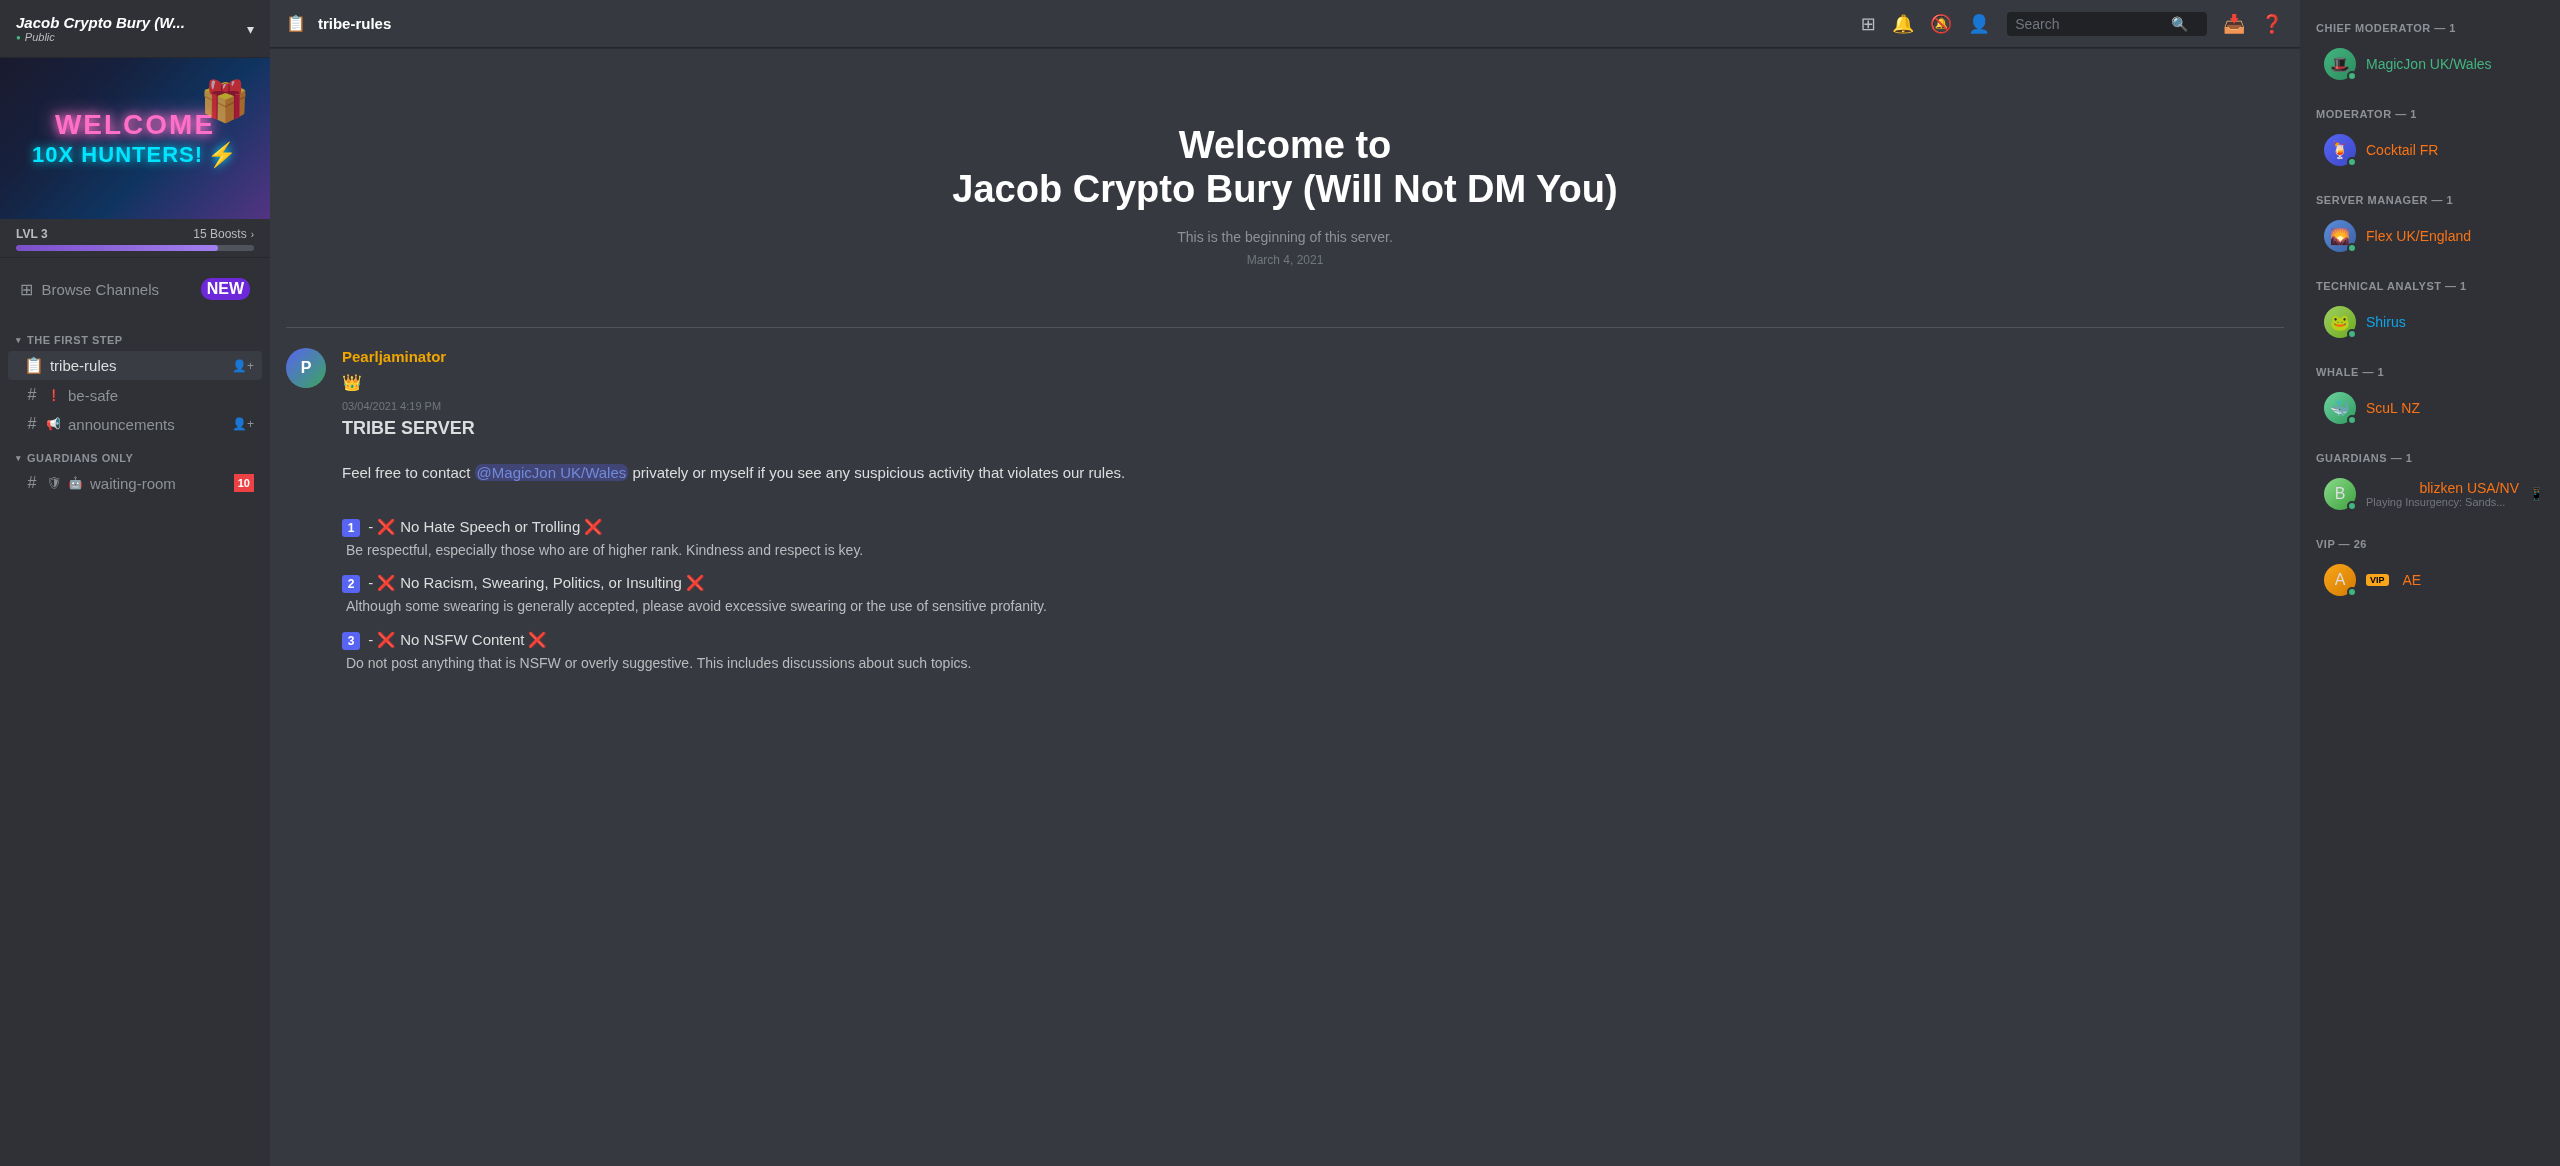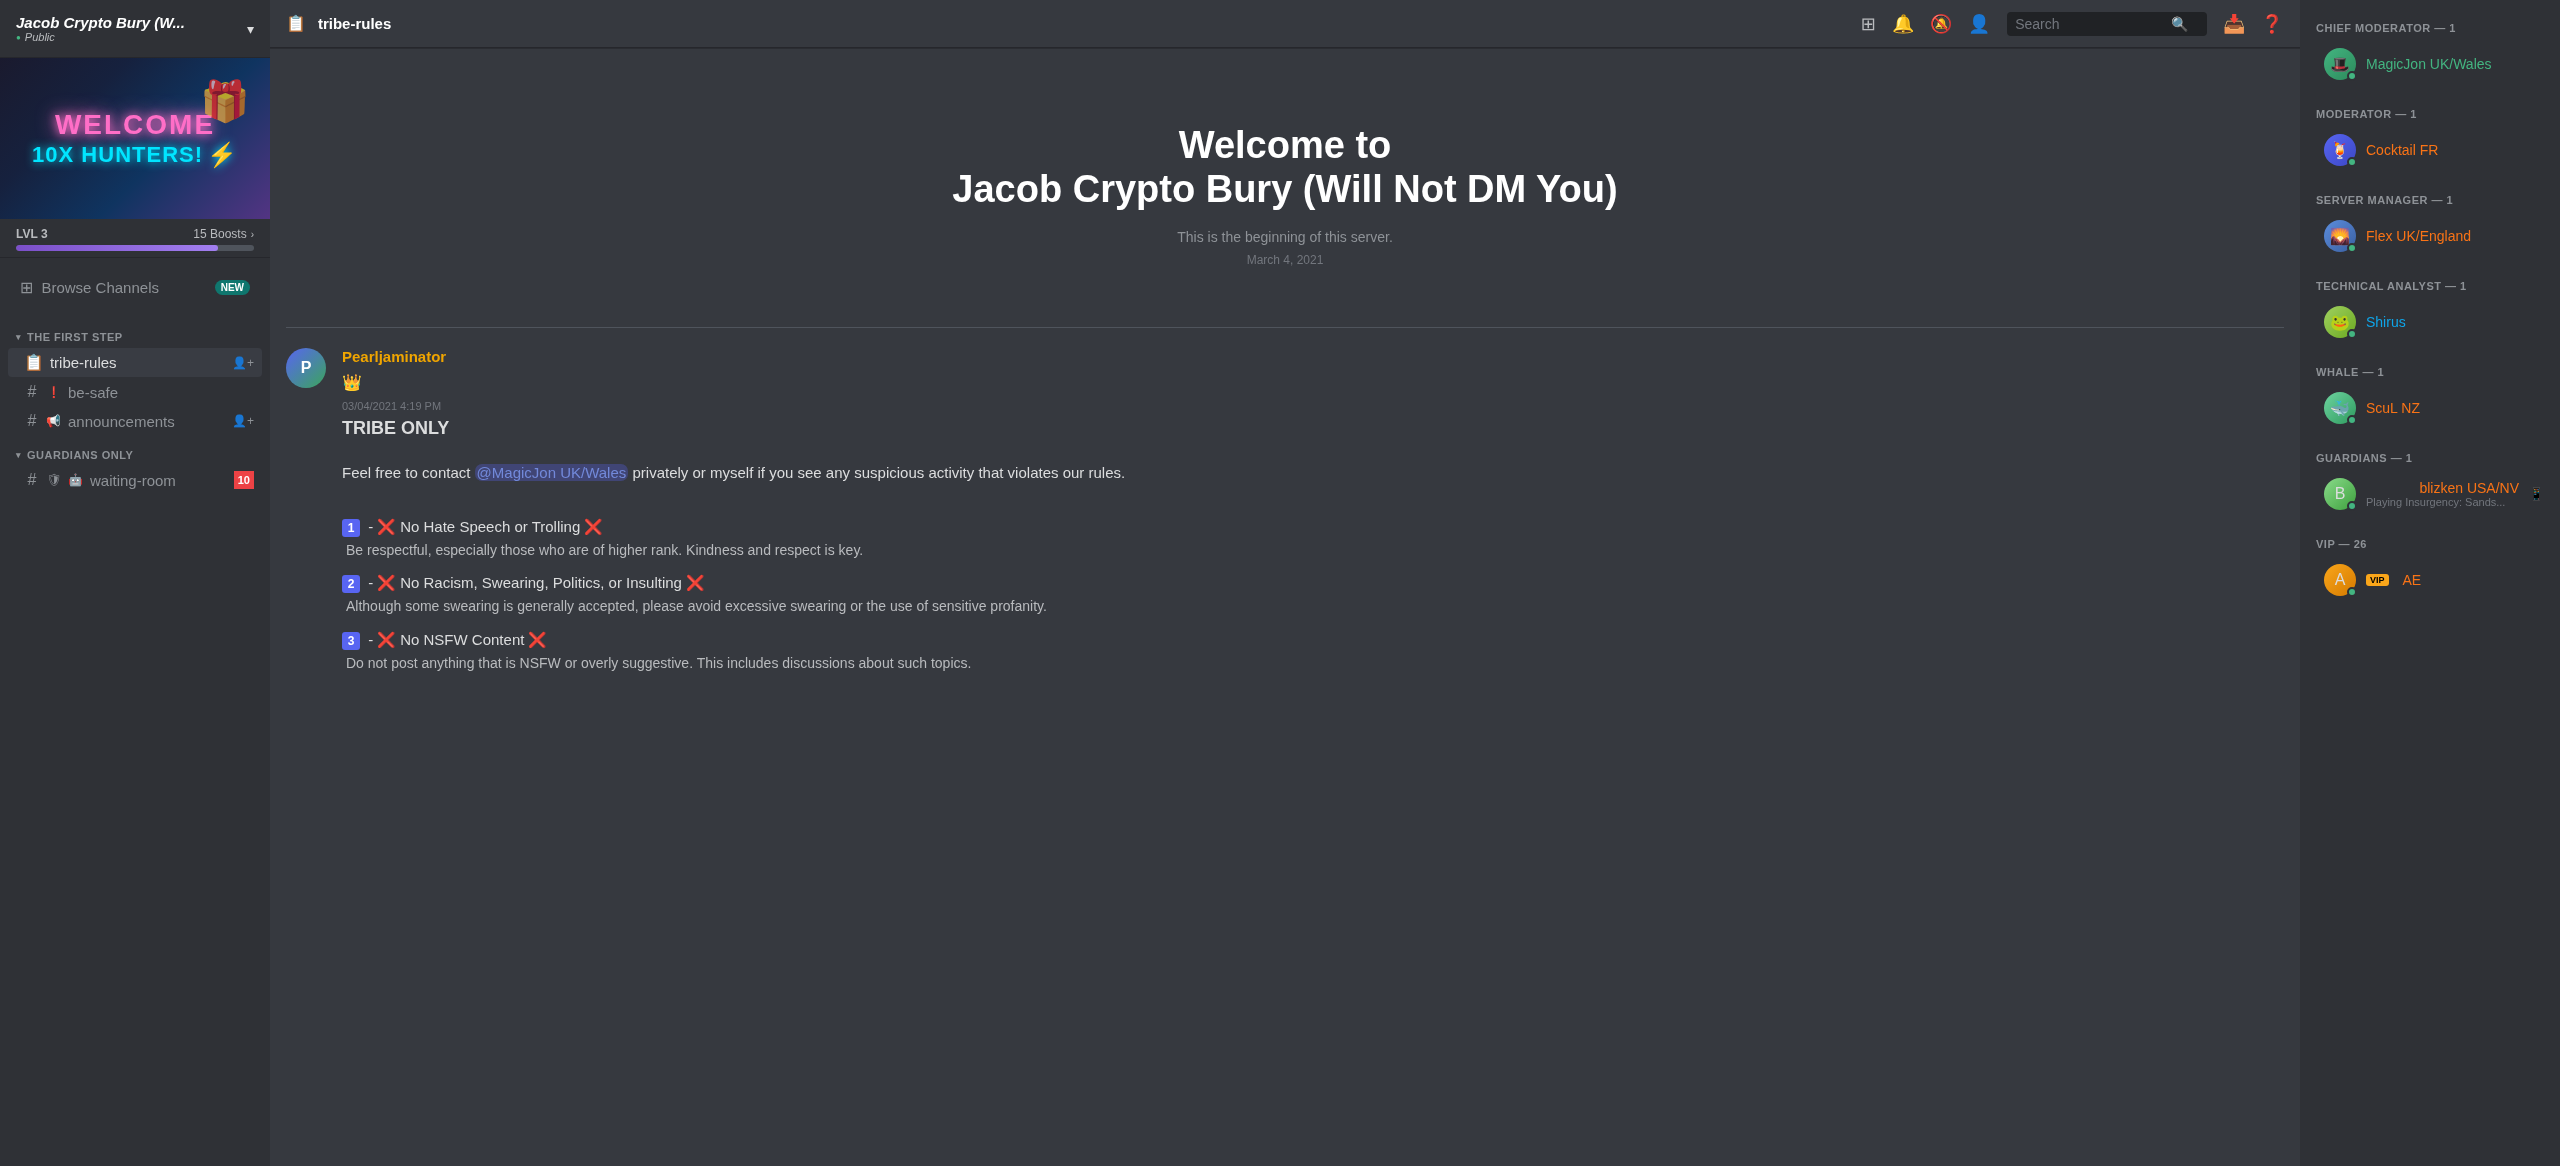--- a/index.html
+++ b/index.html
@@ -148,23 +148,23 @@
       gap: 8px;
       cursor: pointer;
       color: #8e9297;
       font-size: 15px;
       font-weight: 500;
     }
     .browse-channels-icon {
       font-size: 16px;
     }
     .new-badge {
-      background: #0f766e;
+      background: #6d28d9;
       color: #fff;
-      font-size: 10px;
+      font-size: 16px;
       font-weight: 700;
       padding: 2px 6px;
       border-radius: 10px;
       margin-left: auto;
     }
 
     .channels-list {
       flex: 1;
       overflow-y: auto;
       padding: 0 0 8px 0;
@@ -651,21 +651,21 @@
       <div class="message-avatar">
         <div class="avatar-img-placeholder">P</div>
       </div>
       <div class="message-content">
         <div class="message-header">
           <span class="message-author">Pearljaminator</span>
           <span class="message-author-badge">👑</span>
           <span class="message-timestamp">03/04/2021 4:19 PM</span>
         </div>
         <div class="message-text">
-          <strong>TRIBE ONLY</strong>
+          <strong>TRIBE SERVER</strong>
           <br><br>
           <span>Feel free to contact</span>
           <span class="mention">@MagicJon UK/Wales</span>
           <span>privately or myself if you see any suspicious activity that violates our rules.</span>
           <br><br>
 
           
           <div class="rule-item">
             <div class="rule-header">
               <span class="rule-num-badge">1</span>

